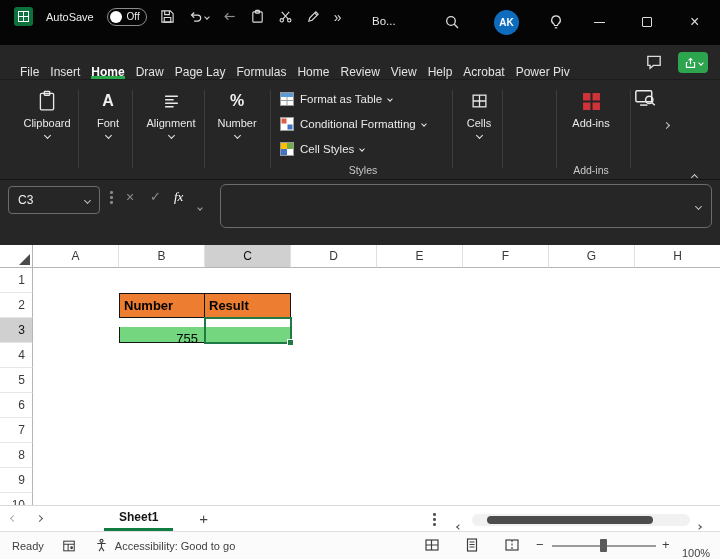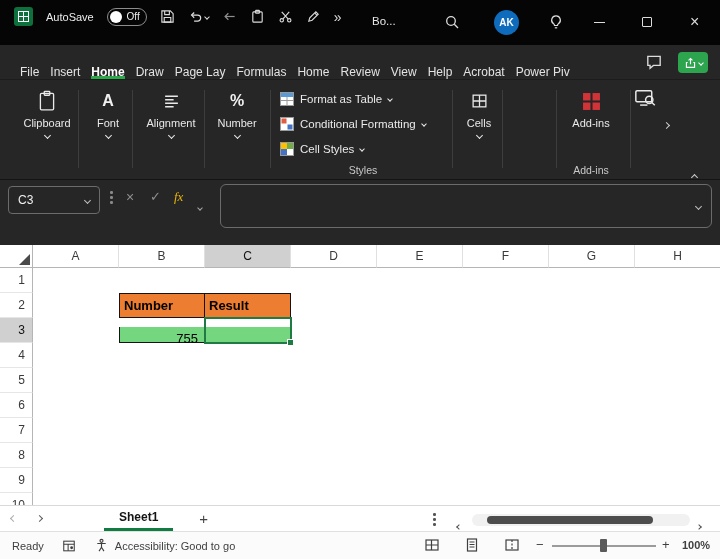--- a/index.html
+++ b/index.html
@@ -61,21 +61,21 @@
   .analyze { position:absolute; left:634px; top:8px; color:#e9e9e9; }
 
   
   .fbar { position:absolute; left:0; top:180px; width:720px; height:65px; background:#262626; }
   .namebox { position:absolute; left:8px; top:6px; width:92px; height:28px; border:1px solid #6b6b6b; border-radius:4px; display:flex; align-items:center; color:#f0f0f0; font-size:12px; padding:0 9px; }
   .namebox .chv { margin-left:auto; color:#c0c0c0; }
   .gripper { position:absolute; left:110px; top:11px; display:flex; flex-direction:column; gap:2.5px; }
   .gripper i { width:2.5px; height:2.5px; border-radius:50%; background:#8a8a8a; }
   .fb-x { position:absolute; left:126px; top:9px; font-size:14px; color:#8f8f8f; }
   .fb-ok { position:absolute; left:150px; top:9px; font-size:13px; color:#8f8f8f; }
-  .fb-fx { position:absolute; left:174px; top:9px; font-size:13px; font-style:italic; font-family:"Liberation Serif", serif; color:#eab308; }
+  .fb-fx { position:absolute; left:174px; top:9px; font-size:13px; font-style:italic; font-family:"Liberation Serif", serif; color:#ffffff; }
   .fb-fx-chv { position:absolute; left:198px; top:16px; color:#a8a8a8; }
   .fb-input { position:absolute; left:220px; top:4px; width:492px; height:44px; border:1px solid #6b6b6b; border-radius:6px; background:#262626; display:flex; align-items:center; justify-content:flex-end; padding-right:10px; color:#c0c0c0; }
 
   
   .grid { position:absolute; left:0; top:245px; width:720px; height:260px; background:#fff; overflow:hidden; }
   .hdr-row { display:flex; height:23px; }
   .corner { width:33px; position:relative; background:#fff; border-right:1px solid #b5b5b5; border-bottom:1px solid #b5b5b5; flex:none; }
   .corner .tri { position:absolute; right:2px; bottom:2px; width:0; height:0; border-bottom:11px solid #4a4a4a; border-left:11px solid transparent; }
   .colhdr { width:86px; flex:none; text-align:center; line-height:22px; font-size:12px; color:#3a3a3a; background:#fff; border-right:1px solid #e0e0e0; border-bottom:1px solid #b5b5b5; }
   .colhdr.sel { background:#d0d0d0; color:#111; }
@@ -104,21 +104,21 @@
 
   
   .statusbar { position:absolute; left:0; top:532px; width:720px; height:27px; background:#fbfbfb; color:#3f3f3f; font-size:11px; }
   .st-left { position:absolute; left:12px; top:0; height:27px; display:flex; align-items:center; gap:18px; }
   .st-view { position:absolute; top:5px; color:#3f3f3f; }
   .zoom-minus { position:absolute; left:536px; top:5px; font-size:13px; color:#3f3f3f; }
   .zoom-track { position:absolute; left:552px; top:13px; width:104px; height:2px; background:#9b9b9b; }
   .zoom-notch { position:absolute; left:603px; top:9px; width:1.5px; height:9px; background:#8a8a8a; }
   .zoom-thumb { position:absolute; left:600px; top:7px; width:7px; height:13px; background:#5a5a5a; border-radius:1px; }
   .zoom-plus { position:absolute; left:662px; top:5px; font-size:13px; color:#3f3f3f; }
-  .zoom-pct { position:absolute; left:682px; top:7px;font-weight:bold; }
+  .zoom-pct { position:absolute; left:682px; top:15px; }
 </style>
 </head>
 <body>
 
 <div class="app">
 
   <div class="titlebar">
     <div class="tb-left">
       <span class="logo">
           <i></i>

